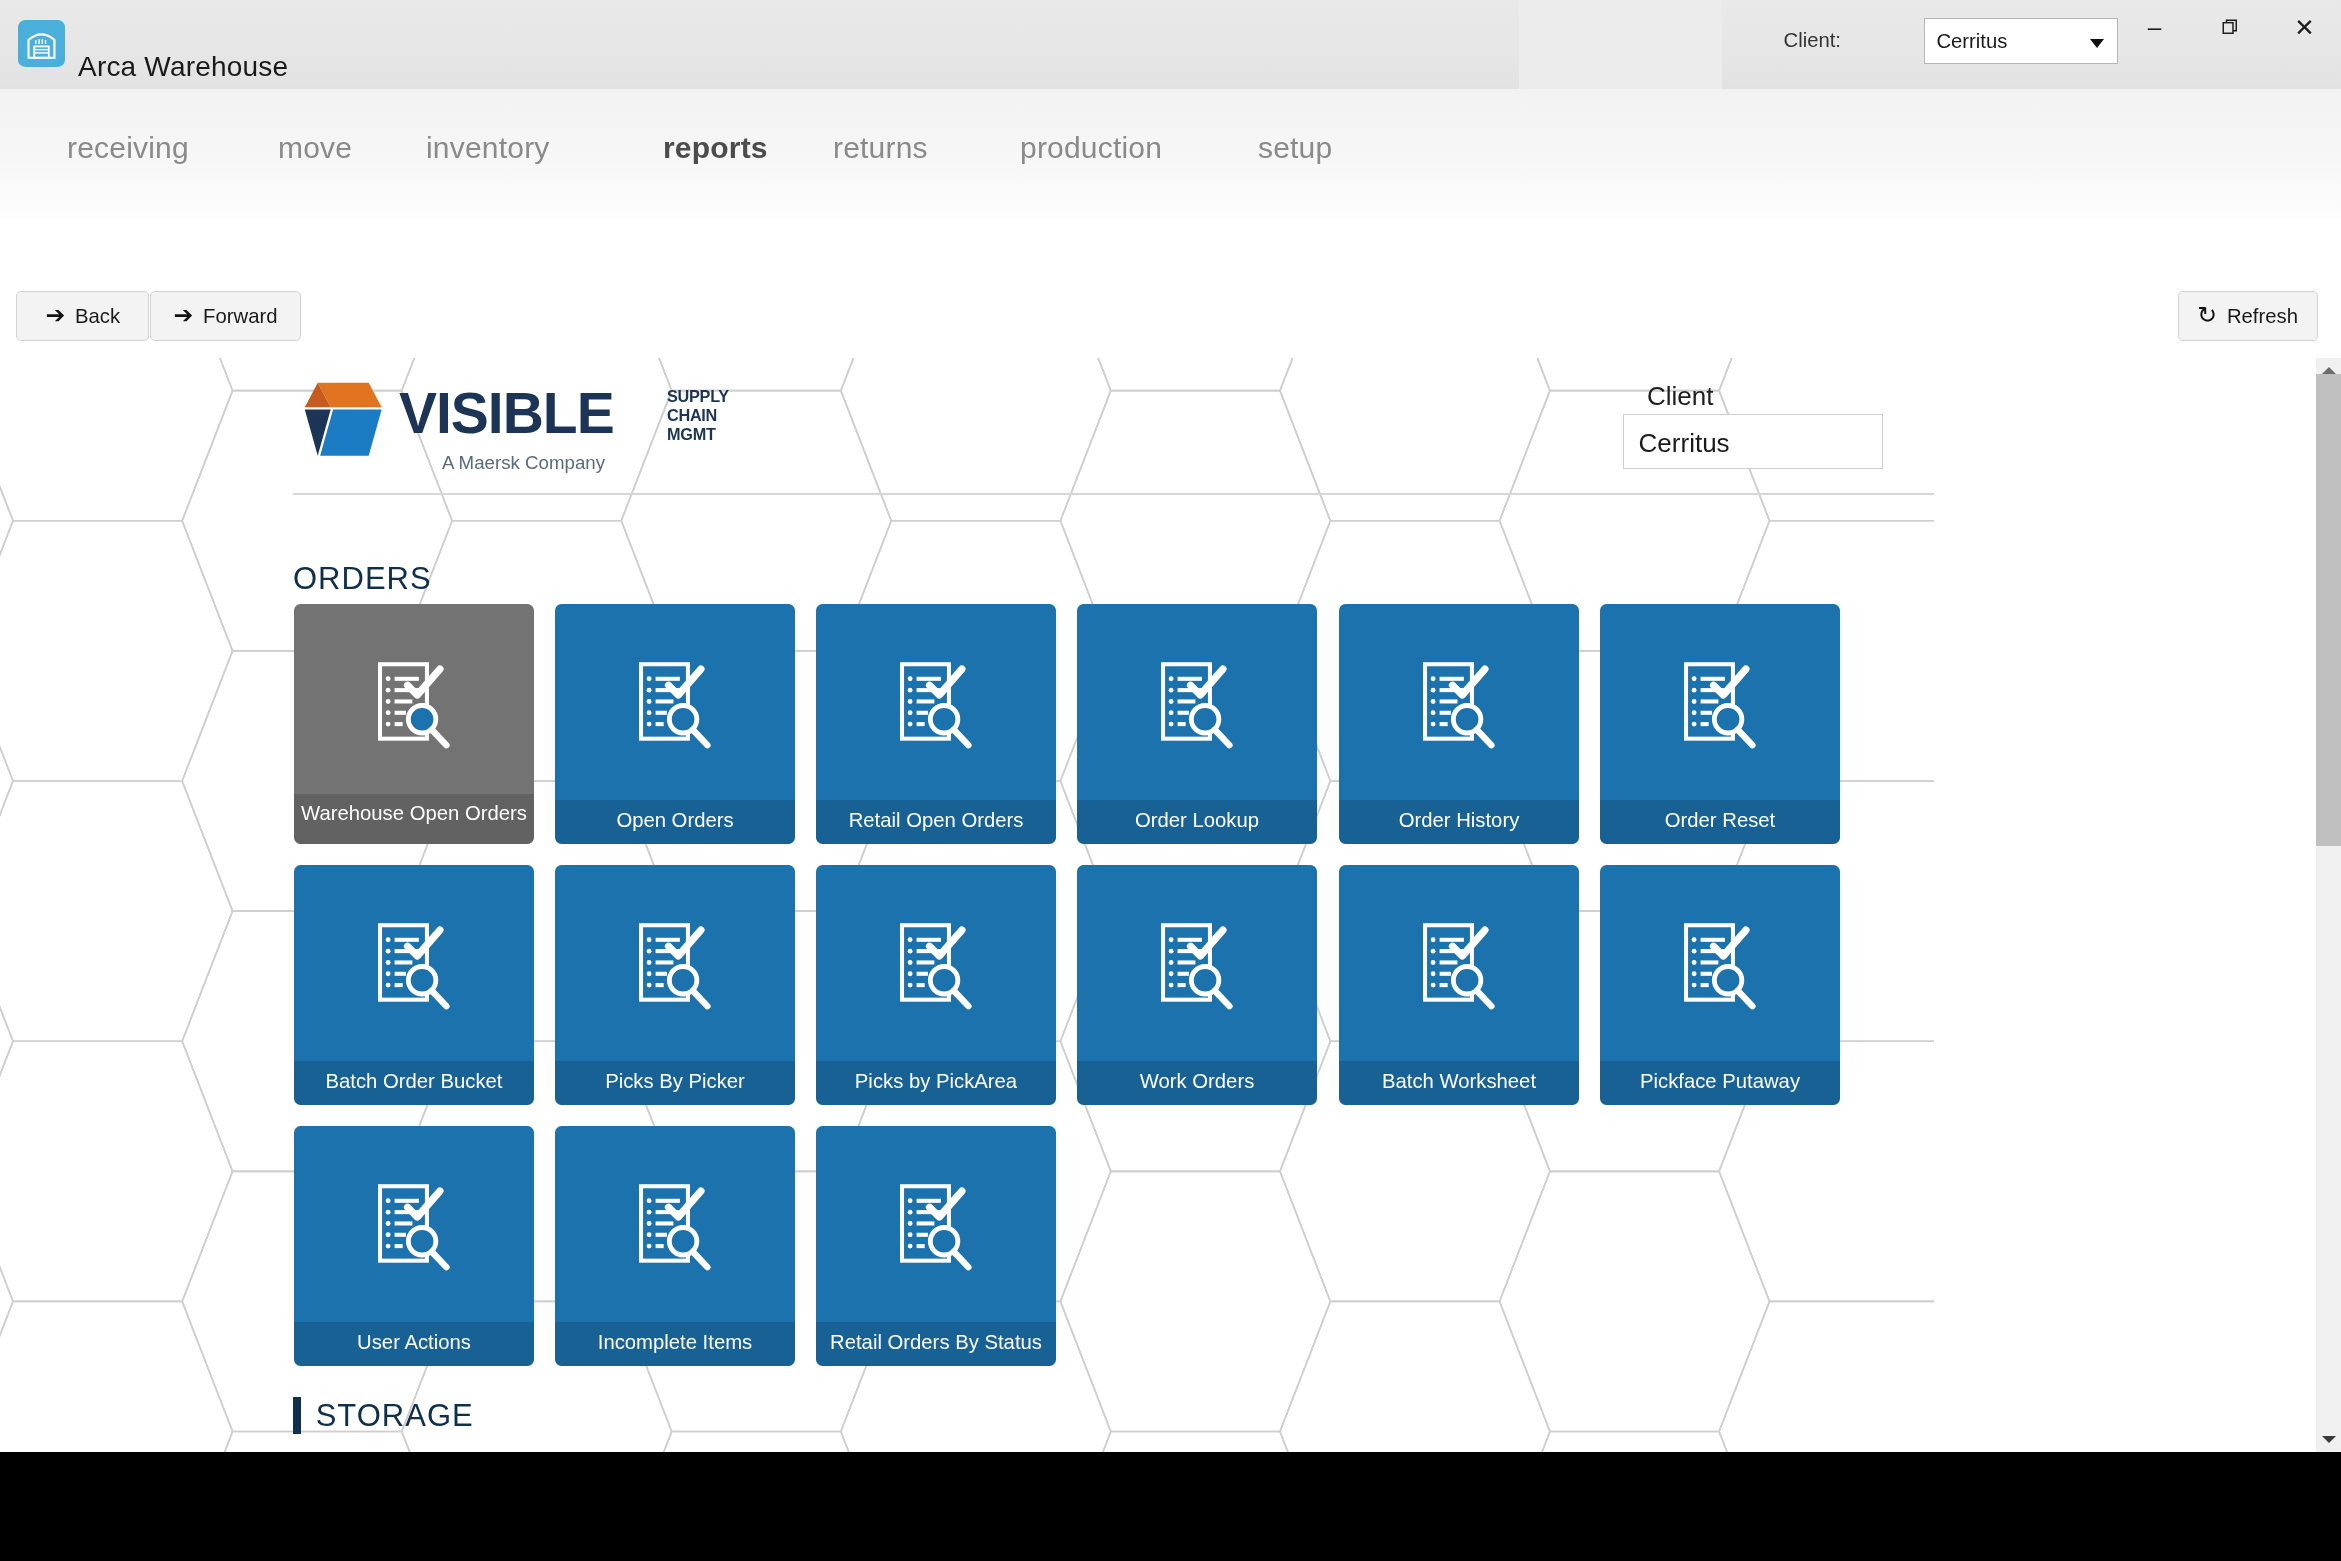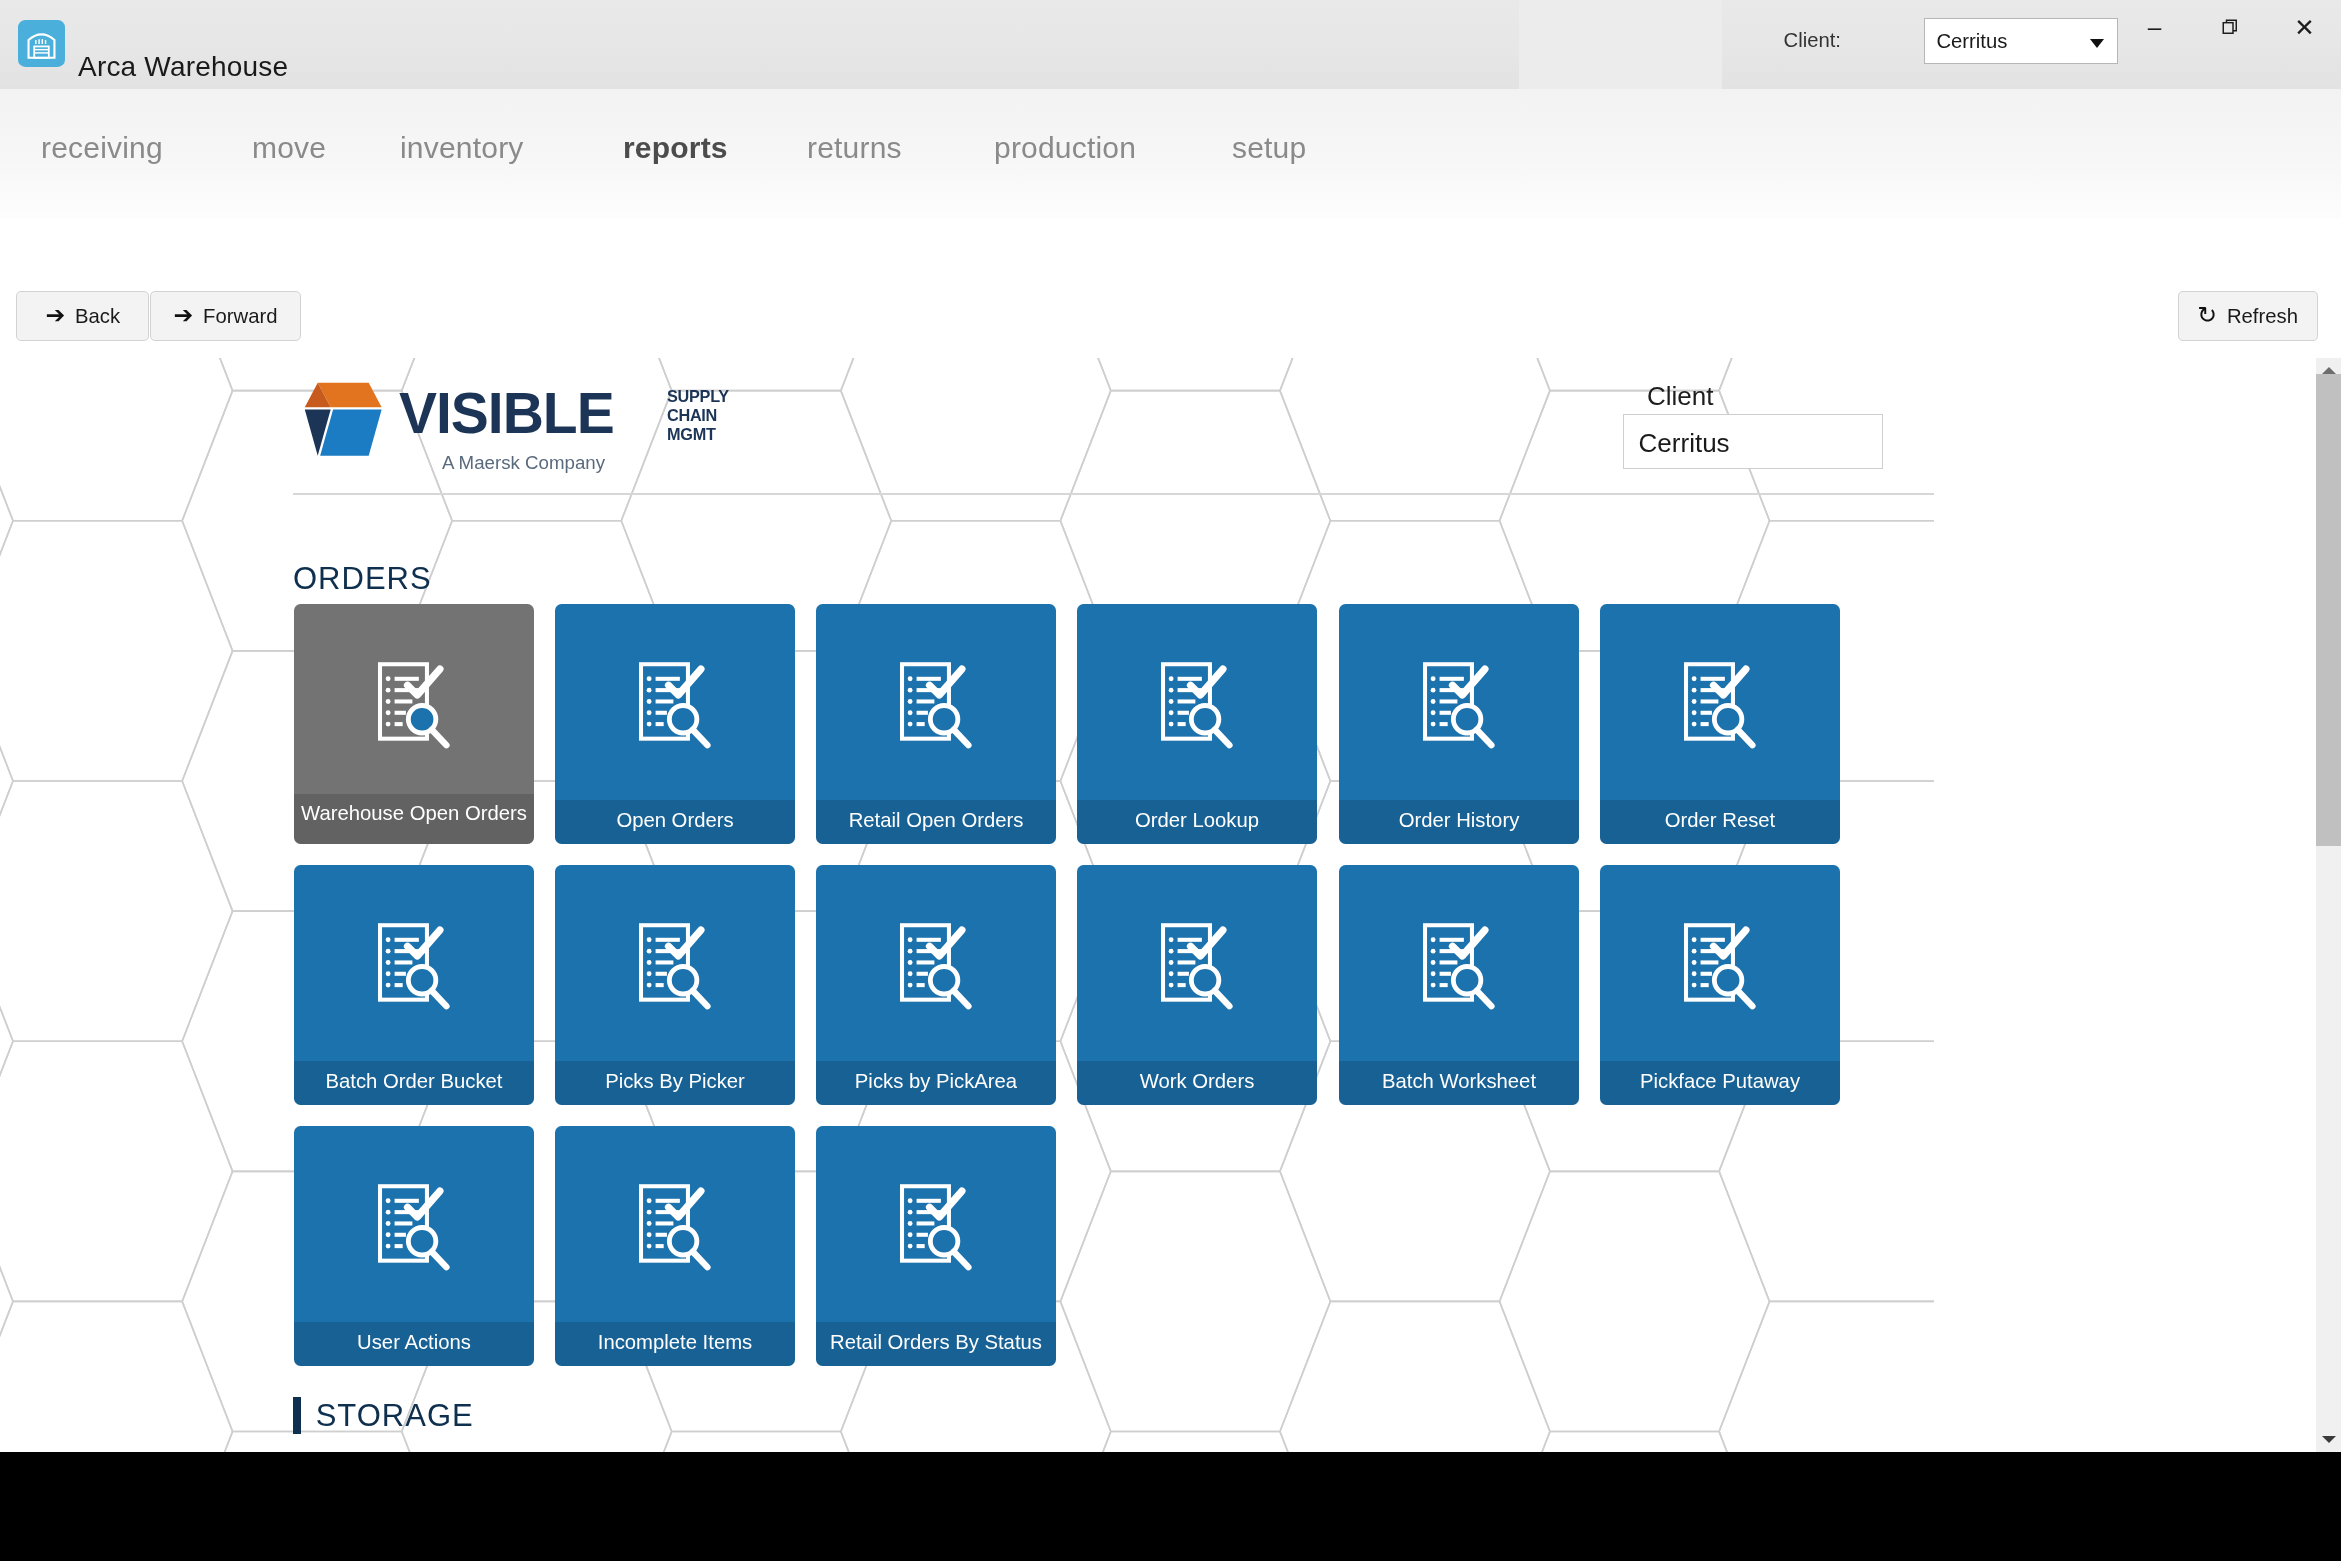--- a/index.html
+++ b/index.html
@@ -60,21 +60,21 @@
   .win-max  { right:  75px; }
   .win-close{ right:   0px; }
 
   
   .navbar {
     position: absolute; left: 0; top: 89px; width: 2342px; height: 130px;
     background: linear-gradient(to bottom, #f2f2f2 0%, #f7f7f7 55%, #fdfdfd 100%);
   }
   .nav-item {
     position: absolute; top: 42px;
-    font-size: 30px; color: #8a8a8a; letter-spacing: 0.2px; white-space: nowrap;
+    font-size: 30px; color: #8a8a8a; letter-spacing: 0.2px; white-space: nowrap; margin-left: 26px;
   }
   .nav-item.active { color: #4c4c4c; font-weight: bold; }
 
   
   .toolbar {
     position: absolute; left: 0; top: 220px; width: 2342px; height: 138px;
     background: #ffffff;
   }
   .tbar-btn {
     position: absolute; height: 50px;
@@ -228,21 +228,21 @@
         <polyline points="8,7 8,4 20,4 20,17 16,17" fill="none" stroke="#1c1c1c" stroke-width="1.8"></polyline>
       </svg>
     </div>
     <div class="win-btn win-close">✕</div>
   </div>
 
   <div class="navbar" id="navbar">
       <div class="nav-item" style="left: 41px;">receiving</div>
       <div class="nav-item" style="left: 252px;">move</div>
       <div class="nav-item" style="left: 400px;">inventory</div>
-      <div class="nav-item active" style="left: 623px;">reports</div>
+      <div class="nav-item active" style="left: 637px;">reports</div>
       <div class="nav-item" style="left: 807px;">returns</div>
       <div class="nav-item" style="left: 994px;">production</div>
       <div class="nav-item" style="left: 1232px;">setup</div>
     </div>
 
   <div class="toolbar"></div>
   <div class="tbar-btn btn-back">
     <span class="glyph">➔</span>
     <span>Back</span>
   </div>

